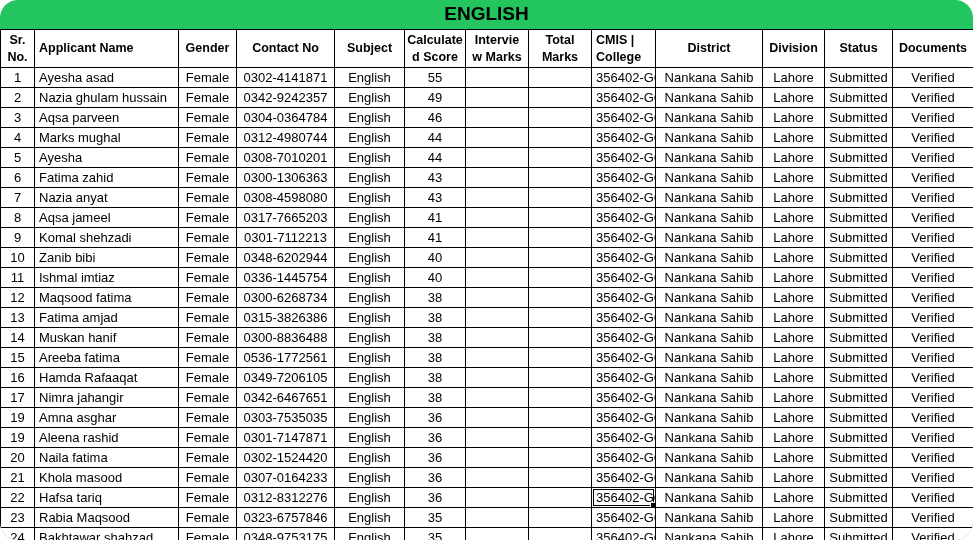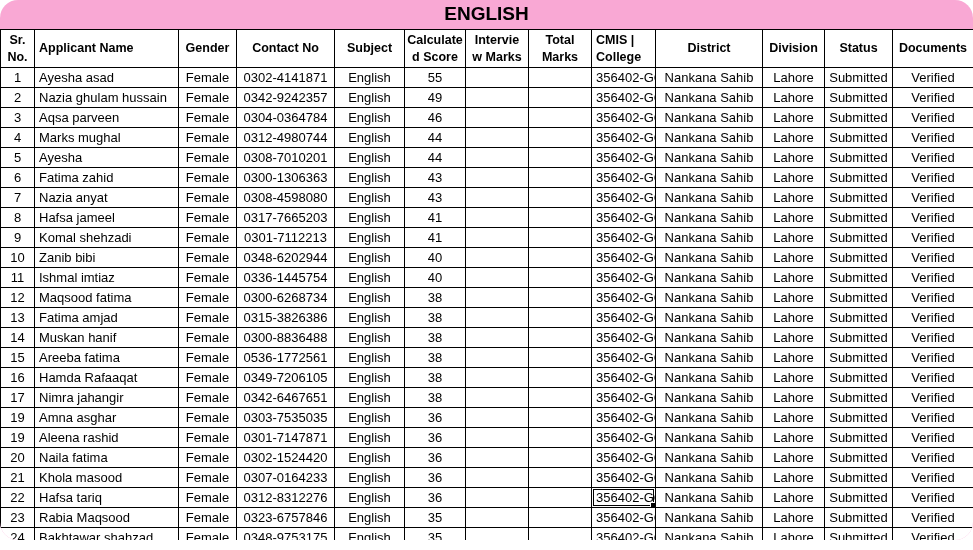--- a/index.html
+++ b/index.html
@@ -7,21 +7,21 @@
     padding: 0;
     background: #ffffff;
     color: #000000;
     font-family: "Liberation Sans", sans-serif;
   }
   .sheet {
     position: relative;
     width: 973px;
     height: 540px;
     overflow: hidden;
-    background: #f9a8d4;
+    background: #22c55e;
     border-radius: 18px;
   }
   .sheet-title {
     height: 29px;
     line-height: 27px;
     text-align: center;
     font-weight: bold;
     font-size: 19px;
     color: #000000;
   }
@@ -233,21 +233,21 @@
     <td></td>
     <td>356402-GO</td>
     <td>Nankana Sahib</td>
     <td>Lahore</td>
     <td>Submitted</td>
     <td>Verified</td>
   </tr>
 
   <tr>
     <td>8</td>
-    <td>Hafsa jameel</td>
+    <td>Aqsa jameel</td>
     <td>Female</td>
     <td>0317-7665203</td>
     <td>English</td>
     <td>41</td>
     <td></td>
     <td></td>
     <td>356402-GO</td>
     <td>Nankana Sahib</td>
     <td>Lahore</td>
     <td>Submitted</td>

